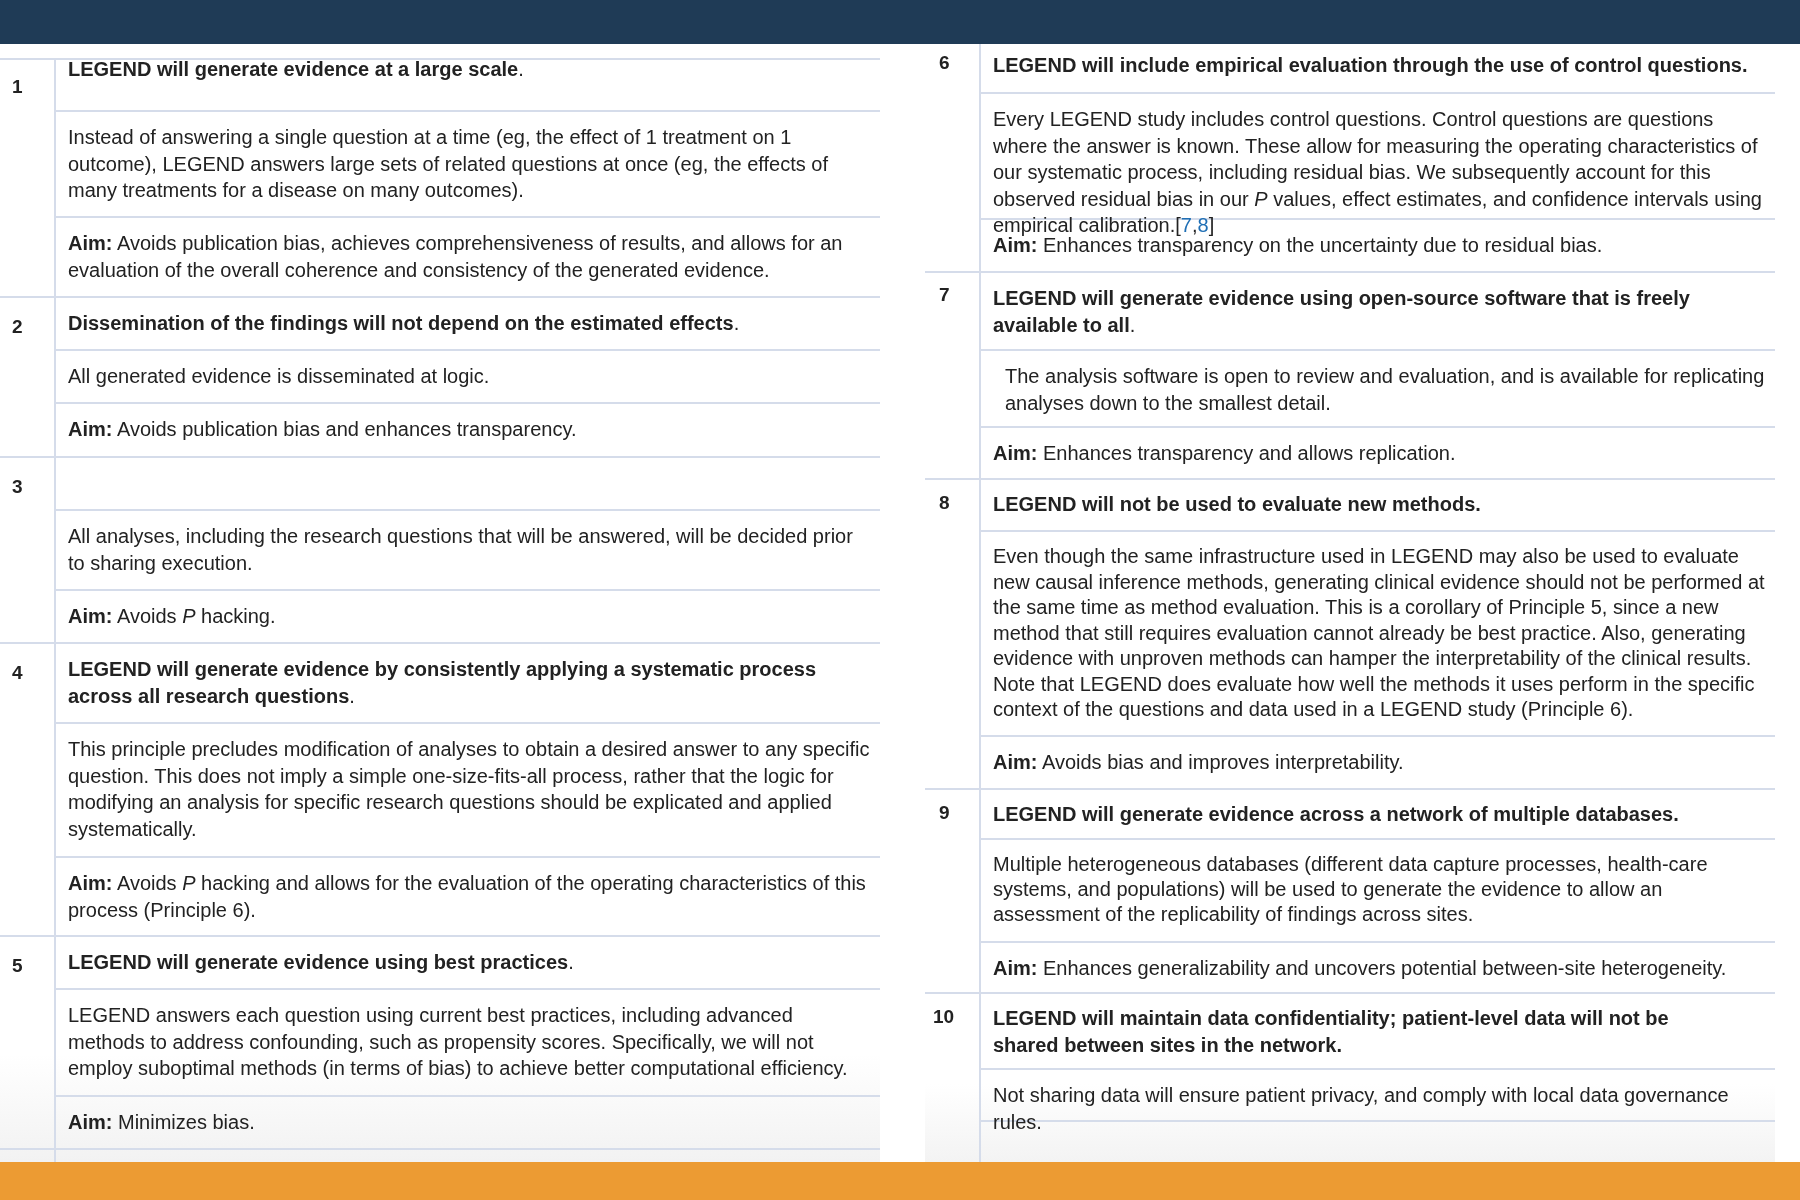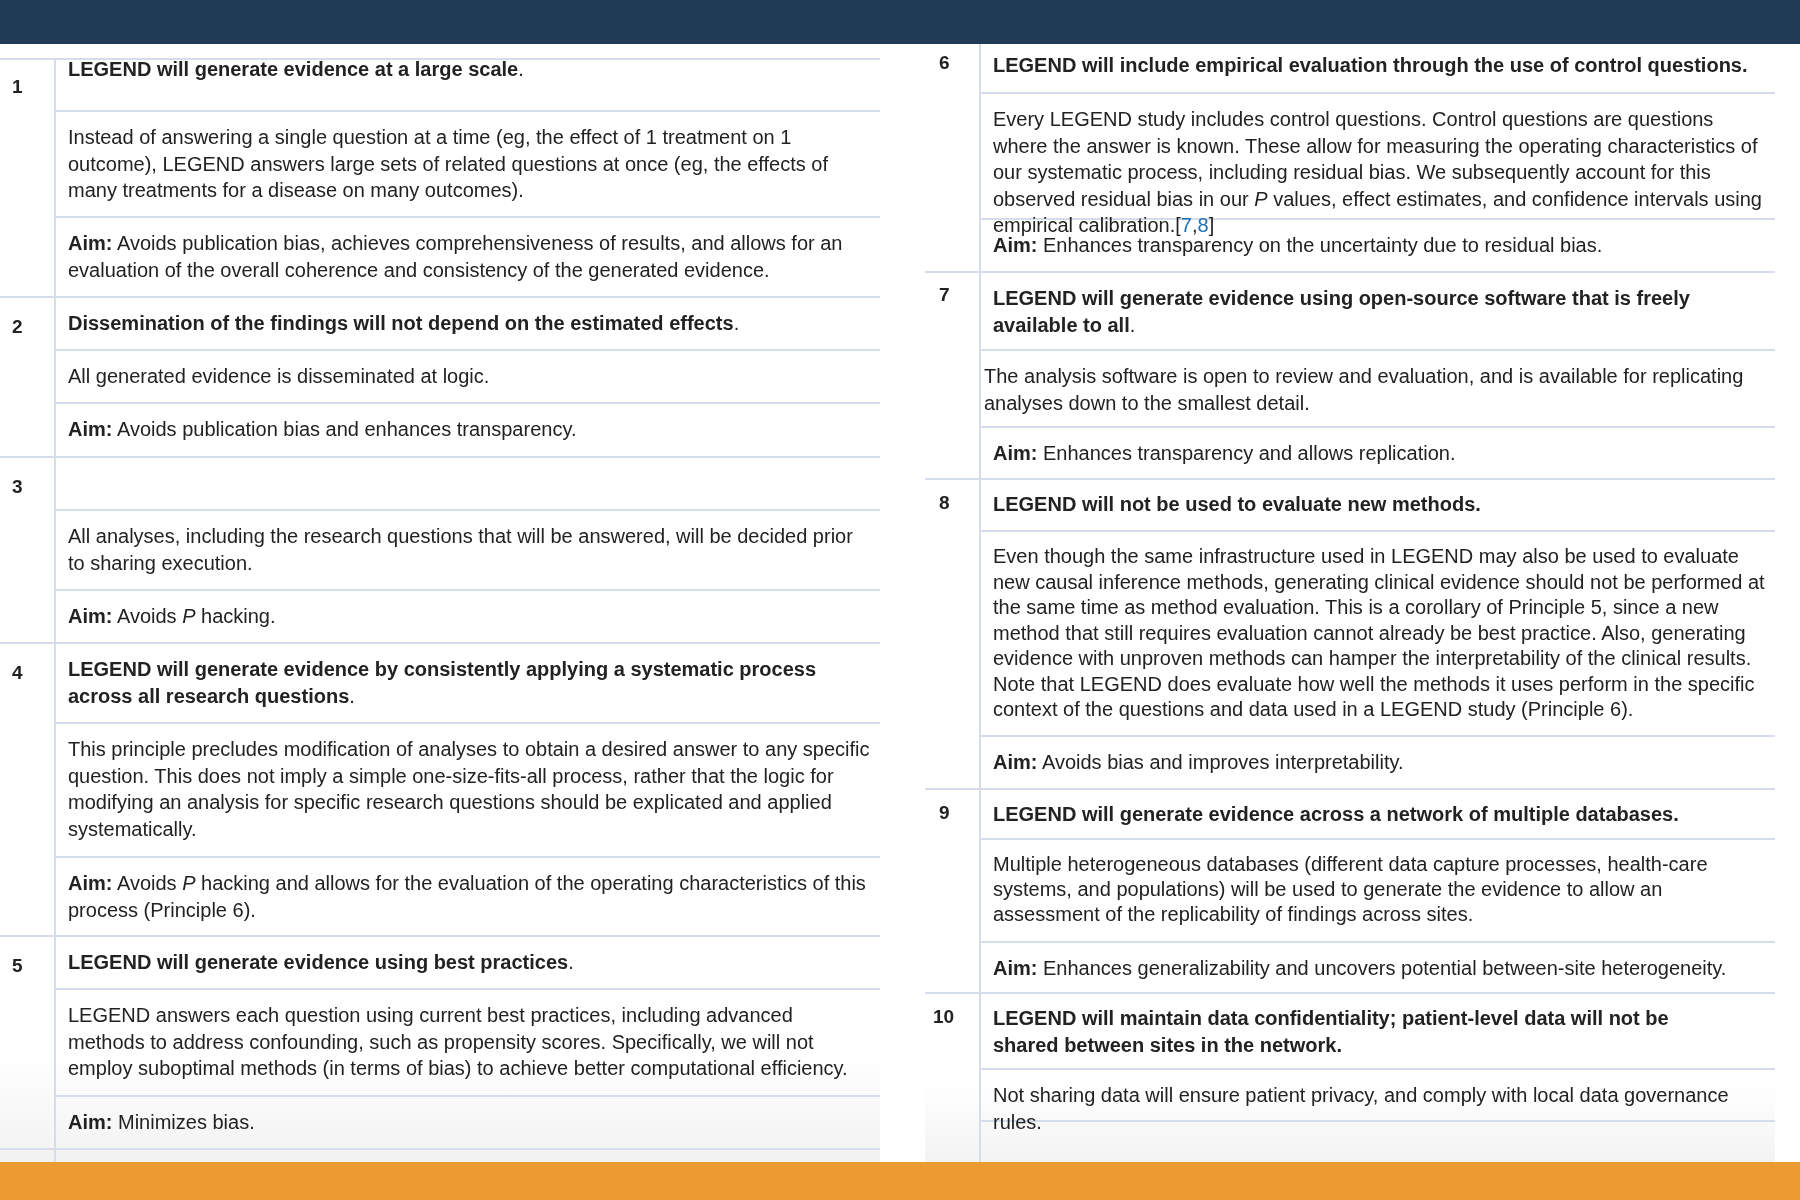--- a/index.html
+++ b/index.html
@@ -93,21 +93,21 @@
   <div class="row-line" style="left:54px;width:796px;top:1076px"></div>
   <div class="num-divider" style="left:54px;top:0;height:1118px"></div>
 
   <div class="num" style="left:14px;top:8px">6</div>
   <div class="cell head" style="left:68px;top:8px;width:775px"><span>LEGEND will include empirical evaluation through the use of control questions.</span><span class="plain"></span></div>
   <div class="cell" style="left:68px;top:62px;width:778px"><span>Every LEGEND study includes control questions. Control questions are questions where the answer is known. These allow for measuring the operating characteristics of our systematic process, including residual bias. We subsequently account for this observed residual bias in our </span><em>P</em><span> values, effect estimates, and confidence intervals using empirical calibration.[</span><span class="cite">7</span><span>,</span><span class="cite">8</span><span>]</span></div>
   <div class="cell" style="left:68px;top:188px;width:778px"><span class="aim-label">Aim:</span><span> Enhances transparency on the uncertainty due to residual bias.</span></div>
 
   <div class="num" style="left:14px;top:240px">7</div>
   <div class="cell head" style="left:68px;top:241px;width:775px"><span>LEGEND will generate evidence using open-source software that is freely available to all</span><span class="plain">.</span></div>
-  <div class="cell" style="left:59px;top:319px;width:778px">The analysis software is open to review and evaluation, and is available for replicating analyses down to the smallest detail.</div>
+  <div class="cell" style="left:80px;top:319px;width:778px">The analysis software is open to review and evaluation, and is available for replicating analyses down to the smallest detail.</div>
   <div class="cell" style="left:68px;top:396px;width:778px"><span class="aim-label">Aim:</span><span> Enhances transparency and allows replication.</span></div>
 
   <div class="num" style="left:14px;top:448px">8</div>
   <div class="cell head" style="left:68px;top:447px;width:775px"><span>LEGEND will not be used to evaluate new methods.</span><span class="plain"></span></div>
   <div class="cell" style="left:68px;top:500px;width:778px;line-height:25.5px">Even though the same infrastructure used in LEGEND may also be used to evaluate new causal inference methods, generating clinical evidence should not be performed at the same time as method evaluation. This is a corollary of Principle 5, since a new method that still requires evaluation cannot already be best practice. Also, generating evidence with unproven methods can hamper the interpretability of the clinical results. Note that LEGEND does evaluate how well the methods it uses perform in the specific context of the questions and data used in a LEGEND study (Principle 6).</div>
   <div class="cell" style="left:68px;top:705px;width:778px"><span class="aim-label">Aim:</span><span> Avoids bias and improves interpretability.</span></div>
 
   <div class="num" style="left:14px;top:758px">9</div>
   <div class="cell head" style="left:68px;top:757px;width:775px"><span>LEGEND will generate evidence across a network of multiple databases.</span><span class="plain"></span></div>
   <div class="cell" style="left:68px;top:808px;width:778px;line-height:25px">Multiple heterogeneous databases (different data capture processes, health-care systems, and populations) will be used to generate the evidence to allow an assessment of the replicability of findings across sites.</div>

